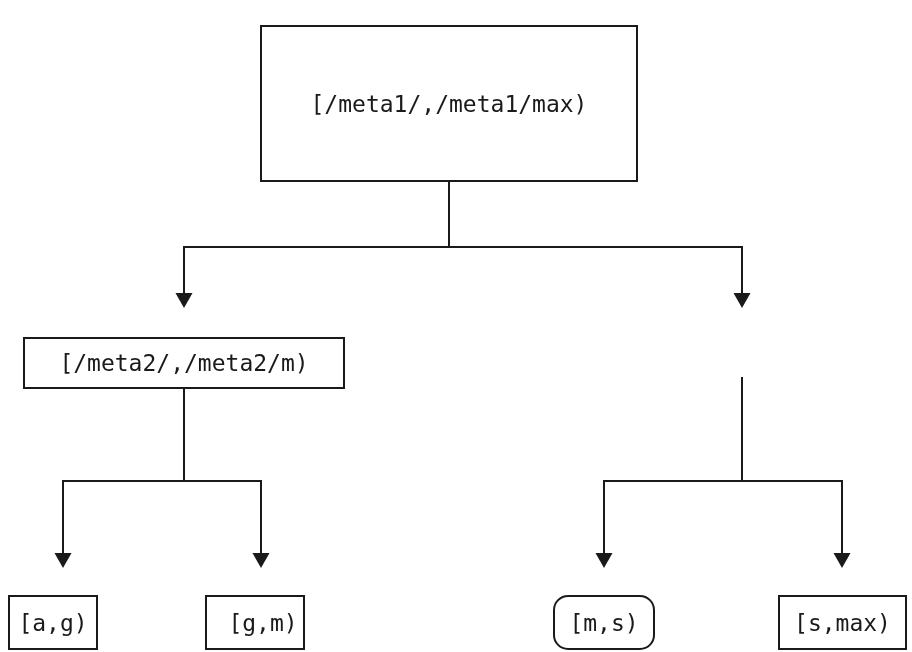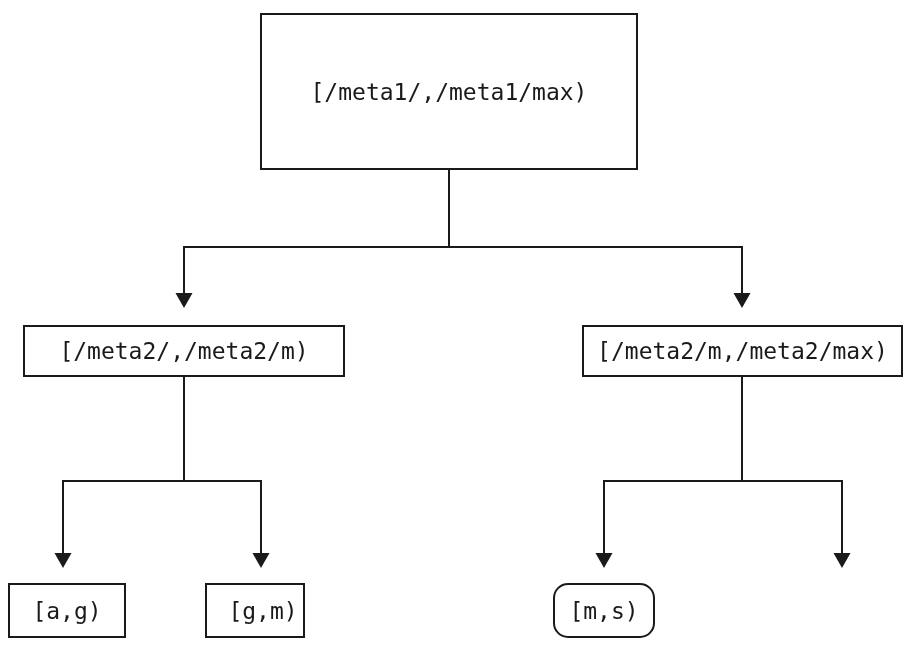--- a/index.html
+++ b/index.html
@@ -21,26 +21,27 @@
     position: absolute;
     box-sizing: border-box;
     border: 2px solid #1a1a1a;
     background: #ffffff;
     display: flex;
     align-items: center;
     justify-content: center;
     font-size: 23px;
     letter-spacing: 0;
     white-space: nowrap;
+    margin-top: 12px;
   }
   .node-root  { left: 260px; top: 13px;  width: 378px; height: 157px; }
   .node-left  { left: 23px;  top: 325px; width: 322px; height: 52px; align-items: center; }
   .node-right { left: 582px; top: 325px; width: 321px; height: 52px; }
   .node-leaf  { top: 583px; height: 55px; }
-  .node-ag    { left: 8px;   width: 118px; }
+  .node-ag    { left: 8px;   width: 90px; }
   .node-gm    { left: 205px; width: 100px; padding-left: 16px; }
   .node-ms    { left: 553px; width: 102px; border-radius: 15px; }
   .node-smax  { left: 778px; width: 129px; }
 </style>
 </head>
 <body>
 
 <div class="canvas">
 
   <svg class="connectors" viewBox="0 0 912 652" xmlns="http://www.w3.org/2000/svg">
@@ -68,30 +69,30 @@
   </svg>
 
   <div class="node node-root">
     <span>[/meta1/,/meta1/max)</span>
   </div>
 
   <div class="node node-left">
     <span>[/meta2/,/meta2/m)</span>
   </div>
 
-  <div class="node node-right">
-    <span>[/meta2/m,/meta2/max)</span>
-  </div>
 
   <div class="node node-leaf node-ag">
     <span>[a,g)</span>
   </div>
 
   <div class="node node-leaf node-gm">
     <span>[g,m)</span>
   </div>
 
   <div class="node node-leaf node-ms">
     <span>[m,s)</span>
   </div>
 
+  <div class="node node-leaf node-smax">
+    <span>[s,max)</span>
+  </div>
 
 </div>
 
 </body></html>

